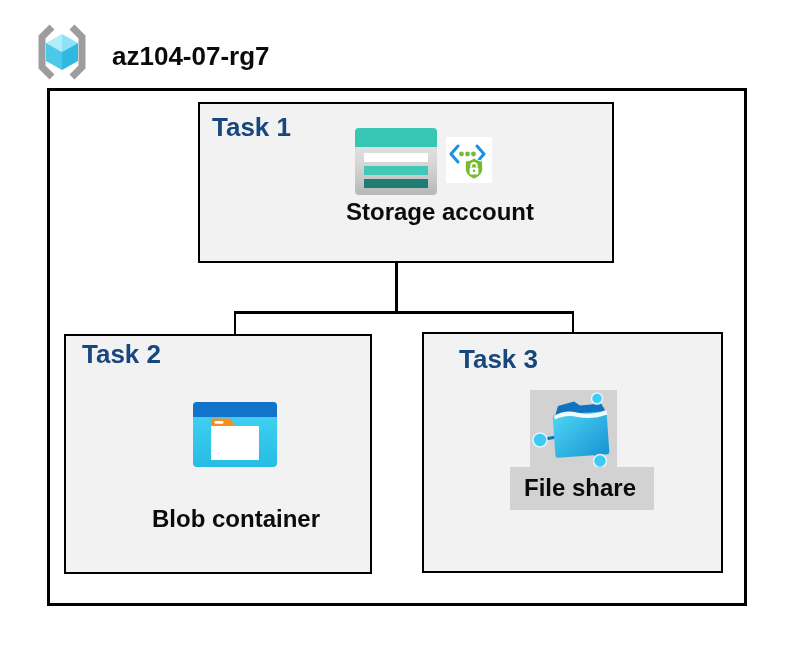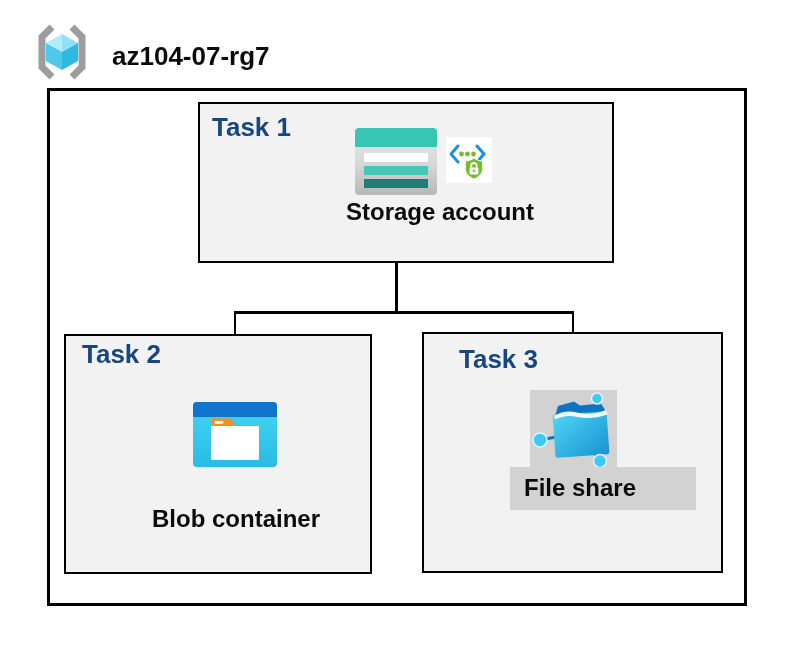--- a/index.html
+++ b/index.html
@@ -46,21 +46,21 @@
   .edge-v3{left:571.9px;top:311.4px;width:2.6px;height:79px;}
   
   .rg-icon{left:31px;top:22px;width:62px;height:60px;}
   .storage-icon{left:355px;top:128px;width:82px;height:67px;}
   .sas-icon{left:446px;top:137px;width:46px;height:46px;}
   .blob-icon{left:193px;top:402px;width:84px;height:65px;}
   
   .fs-icon-bg{left:530px;top:390px;width:87px;height:77px;background:#d2d2d2;}
   .fs-icon{left:534px;top:391px;width:80px;height:80px;overflow:visible;}
   .fs-label-bg{
-    left:510px;top:467px;width:186px;height:43px;background:#d2d2d2;
+    left:510px;top:467px;width:144px;height:43px;background:#d2d2d2;
   }
   .fs-label{
     position:absolute;left:14px;top:0;height:43px;line-height:42px;
     font-size:24px;font-weight:700;color:#0b0b0b;white-space:nowrap;
   }
   svg{display:block;overflow:visible;}
 </style>
 </head>
 <body>
 

